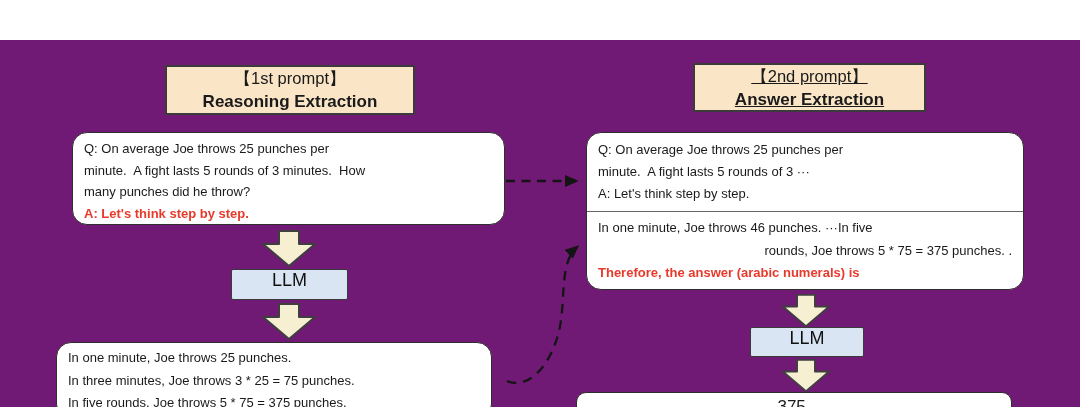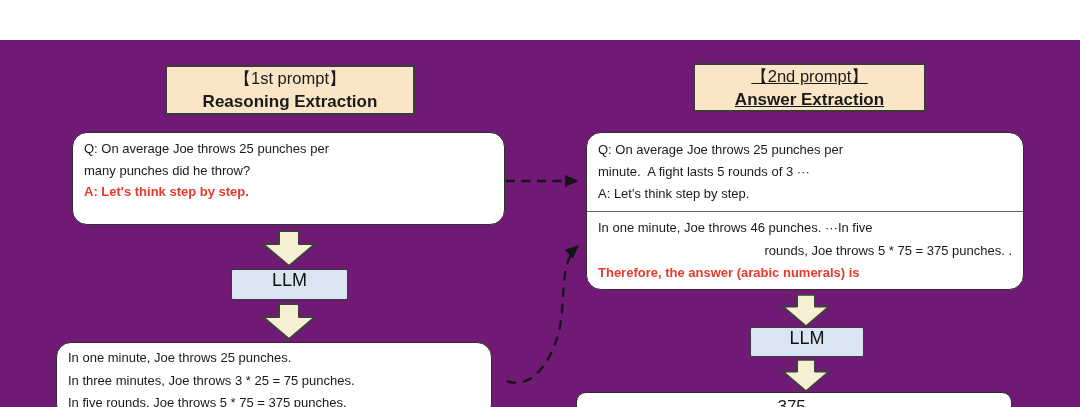--- a/index.html
+++ b/index.html
@@ -39,20 +39,21 @@
 
 <div class="canvas">
 
   <div class="hdr" style="left:165px;top:25px;width:250px;height:50px;">
     <div class="l1">【1st prompt】</div>
     <div class="l2">Reasoning Extraction</div>
   </div>
 
   <div class="rbox pad" style="left:72px;top:92px;width:433px;height:93px;">
     <div class="txt">Q: On average Joe throws 25 punches per</div>
+    <div class="txt">minute.  A fight lasts 5 rounds of 3 minutes.  How</div>
     <div class="txt">many punches did he throw?</div>
     <div class="txt red">A: Let's think step by step.</div>
   </div>
 
   <svg class="blkarrow" style="left:262px;top:190px;" viewBox="0 0 54 37">
     <polygon points="17,1 37,1 37,14 53,14 27,36 1,14 17,14" fill="#f6efd1" stroke="#3f3f3f" stroke-width="2" stroke-linejoin="round"></polygon>
   </svg>
 
   <div class="llm" style="left:231px;top:229px;width:117px;height:31px;">
     <span>LLM</span>

